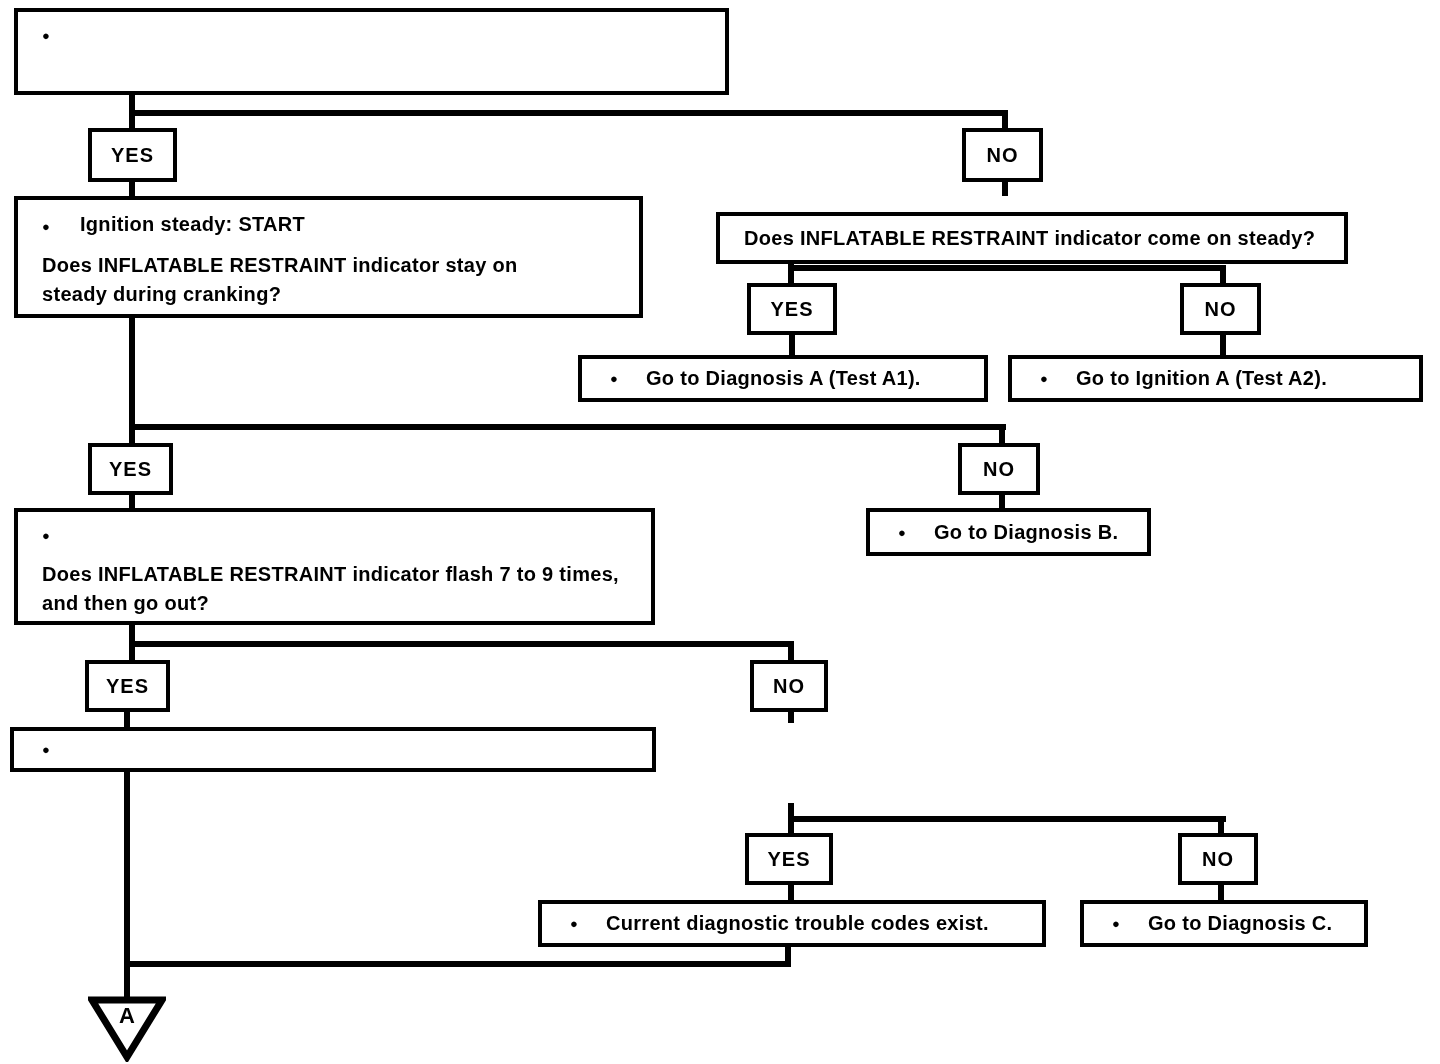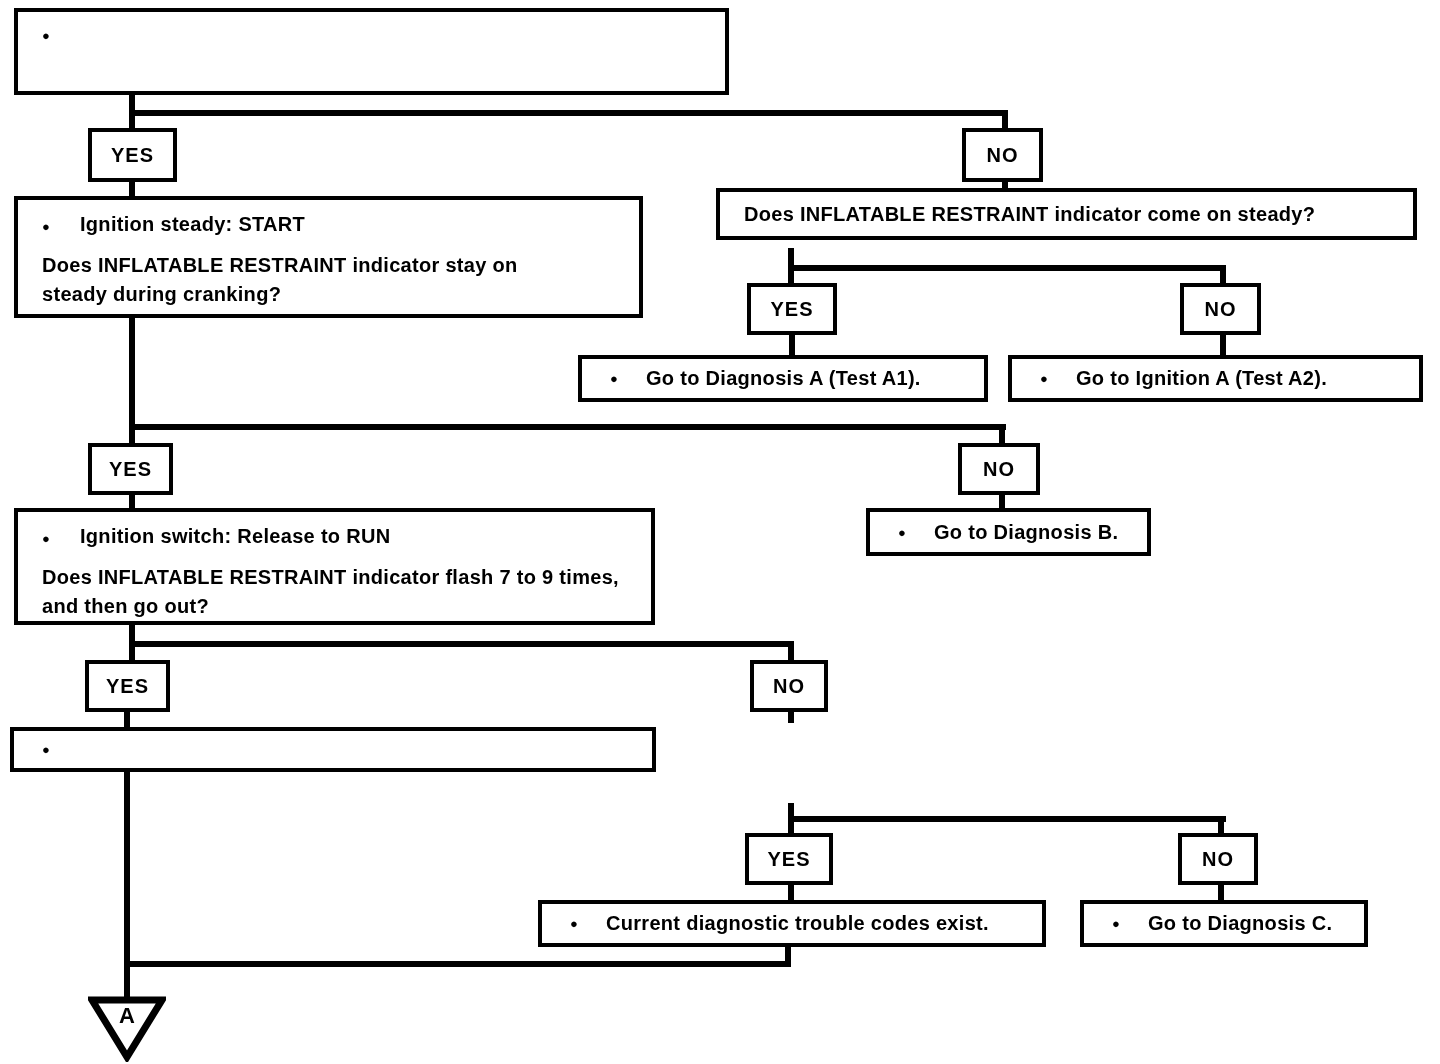--- a/index.html
+++ b/index.html
@@ -72,21 +72,21 @@
   <div class="node labelbox" style="left:962px;top:128px;width:81px;height:54px">NO</div>
 
   <div class="node qnode" style="left:14px;top:196px;width:629px;height:122px">
     <div class="bullet-row">
       <span class="bullet">●</span>
       <span>Ignition steady: START</span>
     </div>
     <div class="question" style="max-width:545px">Does INFLATABLE RESTRAINT indicator stay on steady during cranking?</div>
   </div>
 
-  <div class="node singleq" style="left:716px;top:188px;width:701px;height:52px">
+  <div class="node singleq" style="left:716px;top:212px;width:632px;height:52px">
     <div class="question">Does INFLATABLE RESTRAINT indicator come on steady?</div>
   </div>
 
   <div class="node labelbox" style="left:747px;top:283px;width:90px;height:52px">YES</div>
   <div class="node labelbox" style="left:1180px;top:283px;width:81px;height:52px">NO</div>
 
   <div class="node result" style="left:578px;top:355px;width:410px;height:47px">
     <span class="bullet">●</span>
     <span>Go to Diagnosis A (Test A1).</span>
   </div>
@@ -94,21 +94,20 @@
     <span class="bullet">●</span>
     <span>Go to Ignition A (Test A2).</span>
   </div>
 
   <div class="node labelbox" style="left:88px;top:443px;width:85px;height:52px">YES</div>
   <div class="node labelbox" style="left:958px;top:443px;width:82px;height:52px">NO</div>
 
   <div class="node qnode" style="left:14px;top:508px;width:641px;height:117px">
     <div class="bullet-row">
       <span class="bullet">●</span>
-      <span>Ignition switch: Release to RUN</span>
     </div>
     <div class="question" style="max-width:585px">Does INFLATABLE RESTRAINT indicator flash 7 to 9 times, and then go out?</div>
   </div>
 
   <div class="node result" style="left:866px;top:508px;width:285px;height:48px">
     <span class="bullet">●</span>
     <span>Go to Diagnosis B.</span>
   </div>
 
   <div class="node labelbox" style="left:85px;top:660px;width:85px;height:52px">YES</div>

